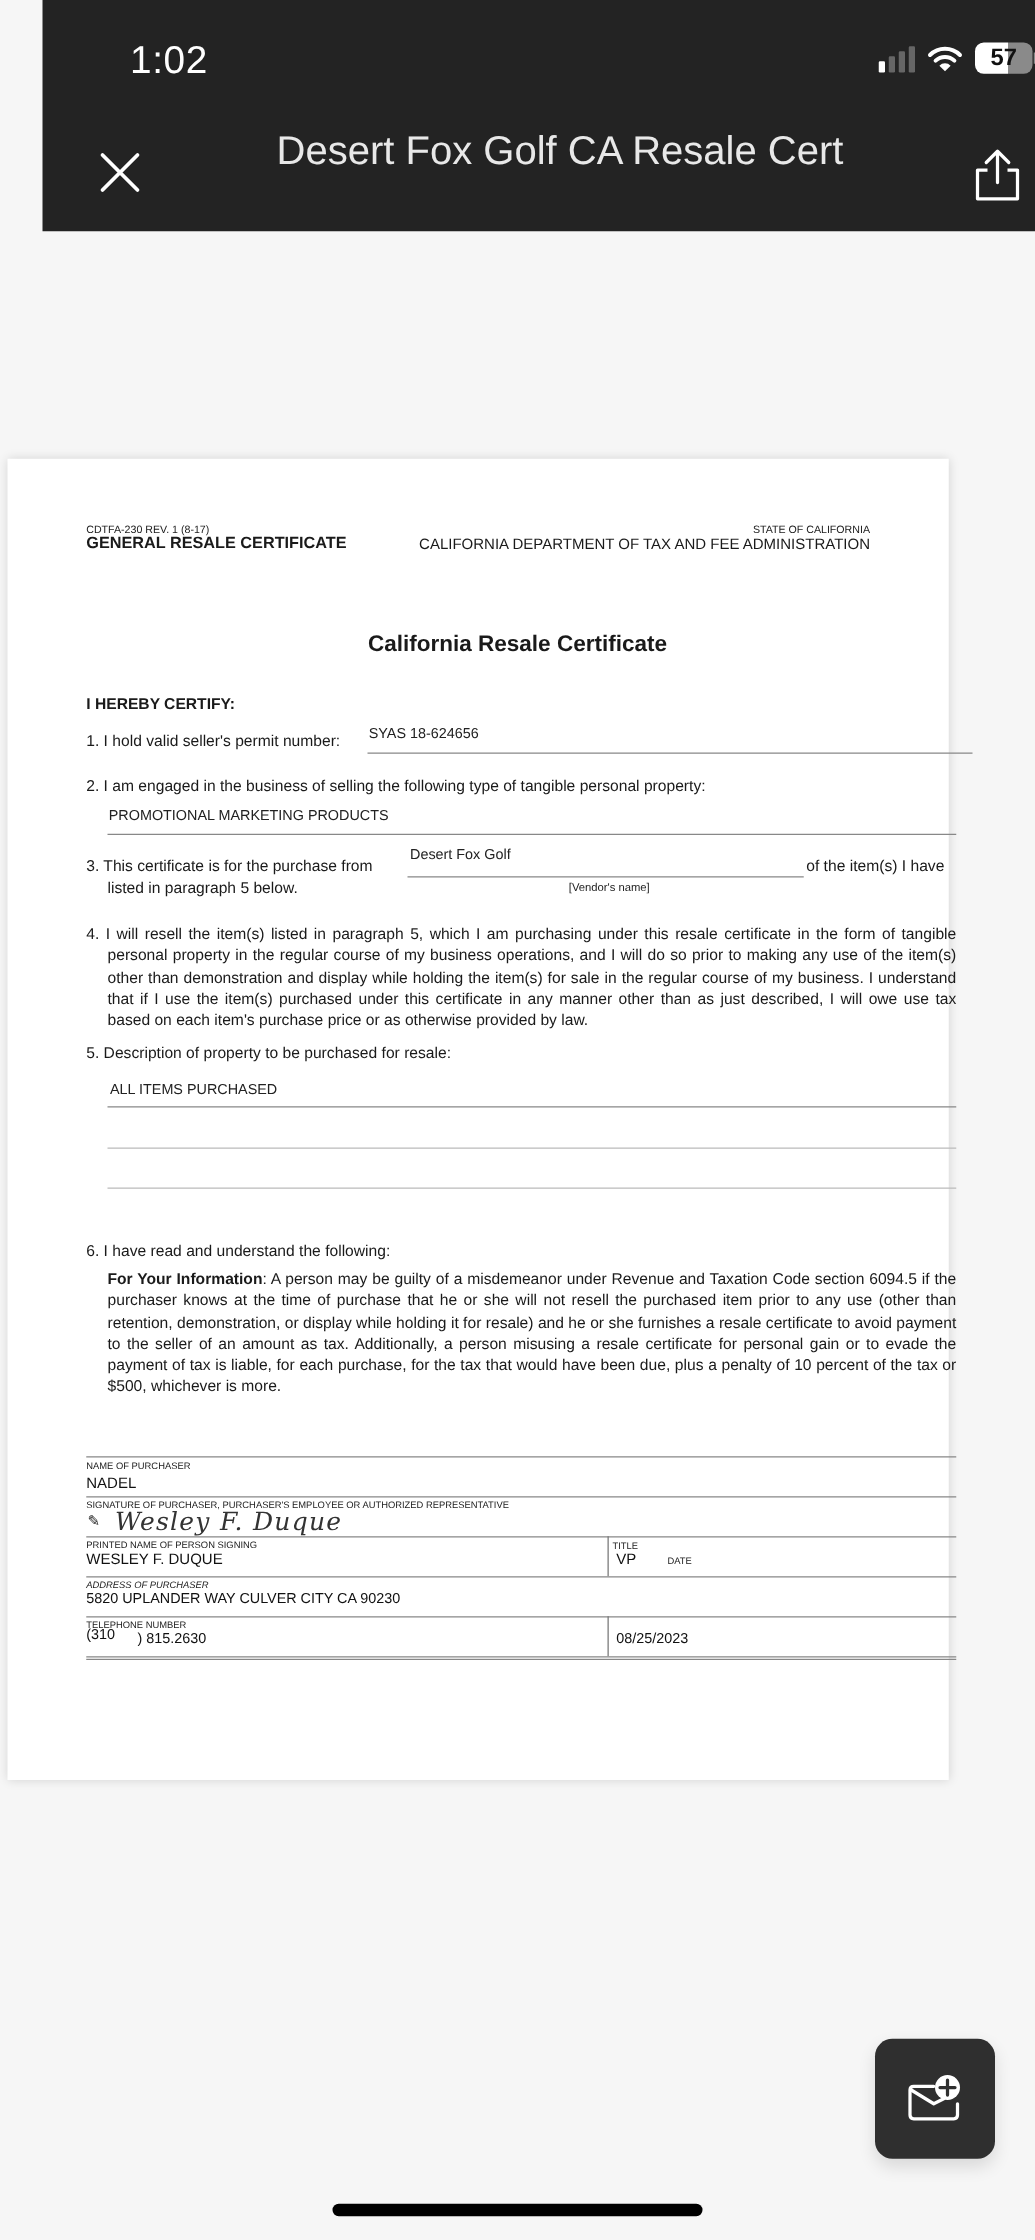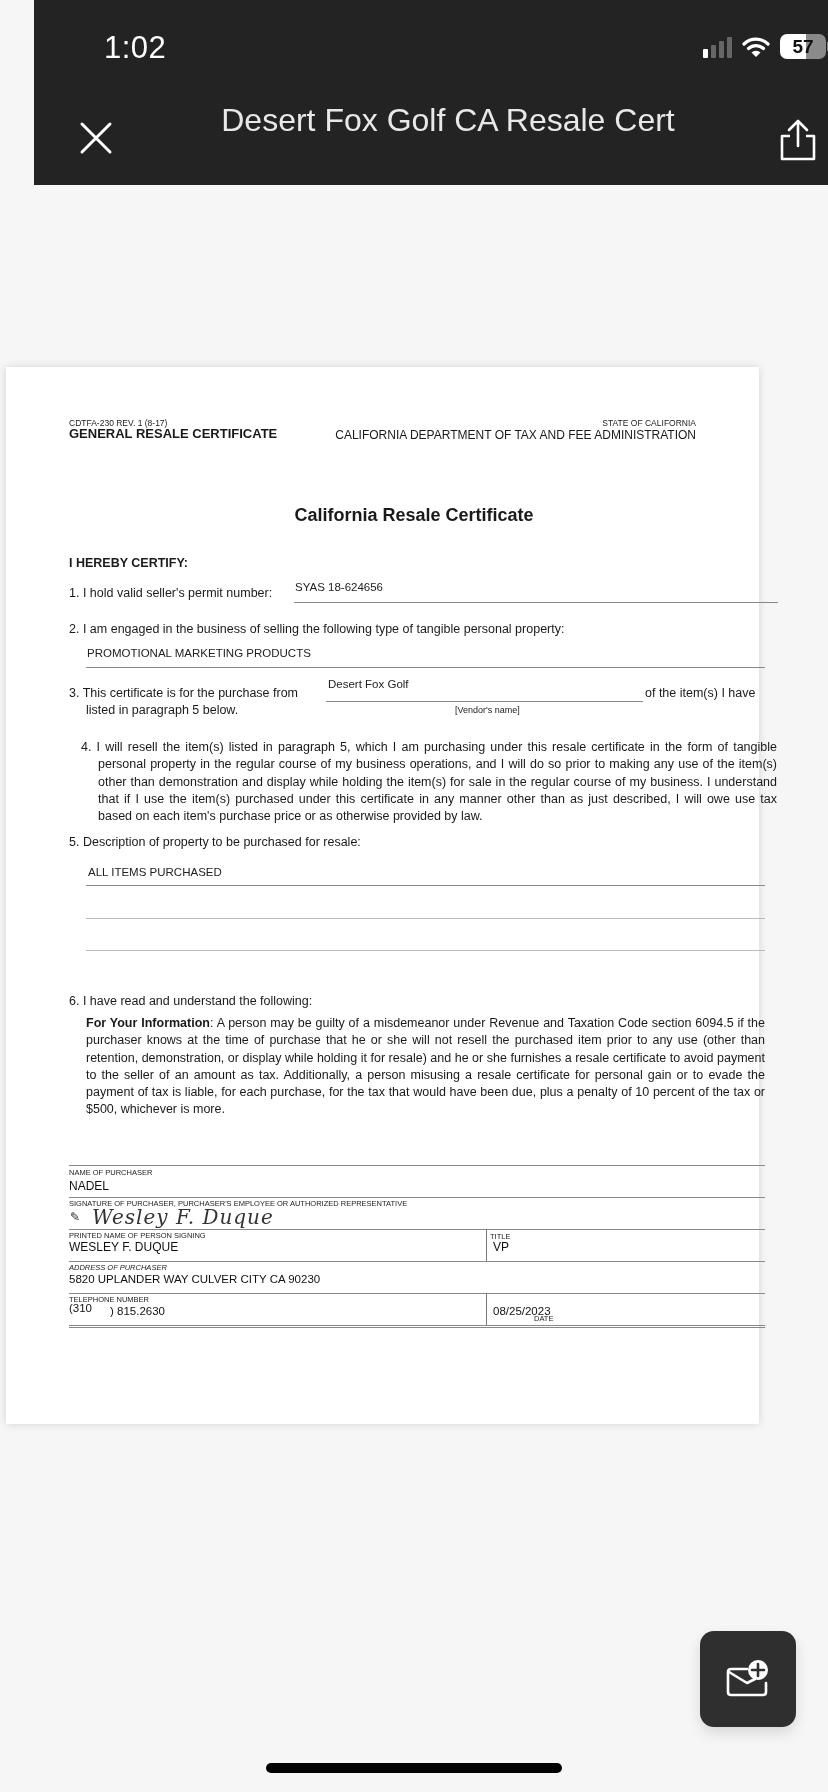--- a/index.html
+++ b/index.html
@@ -28,21 +28,21 @@
   .p { position: absolute; font-size: 12.5px; color: #1a1a1a; line-height: 17.3px; }
   .form-id { left: 63px; top: 48px; font-size: 8.5px; }
   .form-name { left: 63px; top: 58px; font-size: 13px; font-weight: 700; }
   .state { right: 63px; top: 48px; font-size: 8.5px; text-align: right; }
   .dept { right: 63px; top: 60px; font-size: 12px; text-align: right; }
   .main-title { left: 0; width: 816px; top: 140px; text-align: center; font-size: 18px; font-weight: 700; }
   .certify { left: 63px; top: 188px; font-size: 12.5px; font-weight: 700; }
   .line { position: absolute; border-top: 1px solid #888; }
   .fill { position: absolute; font-size: 11.5px; color: #222; }
   .para { left: 63px; width: 696px; text-align: justify; }
-  .indent { padding-left: 17px; text-indent: -17px; margin-left: 12px; }
+  .indent { padding-left: 17px; text-indent: -17px; }
   .sm-label { position: absolute; font-size: 7.5px; color: #222; }
   .box-val { position: absolute; font-size: 12.5px; color: #111; }
   .vline { position: absolute; border-left: 1px solid #777; }
   .sig { position: absolute; font-family: "DejaVu Serif", serif; font-style: italic; font-size: 20px; color: #333; letter-spacing: 1px; }
 
   
   .fab { position: absolute; left: 700px; top: 1631px; width: 96px; height: 96px; border-radius: 14px; background: #2f2f2f; box-shadow: 0 6px 14px rgba(0,0,0,0.12); cursor: pointer; display: flex; align-items: center; justify-content: center; }
   .home-indicator { position: absolute; left: 266px; top: 1763px; width: 296px; height: 10px; border-radius: 5px; background: #000; }
 </style>
 </head>
@@ -139,21 +139,21 @@
 
   <div class="line" style="left:63px; top:894px; width:696px;"></div>
   <div class="sm-label" style="left:63px; top:896px;font-style:italic;">ADDRESS OF PURCHASER</div>
   <div class="box-val" style="left:63px; top:906px; font-size:11.5px;">5820 UPLANDER WAY CULVER CITY CA 90230</div>
 
   <div class="line" style="left:63px; top:926px; width:696px;"></div>
   <div class="sm-label" style="left:63px; top:928px;">TELEPHONE NUMBER</div>
   <div class="box-val" style="left:63px; top:935px; font-size:11.5px;">(310</div>
   <div class="box-val" style="left:104px; top:938px; font-size:11.5px;">)  815.2630</div>
   <div class="vline" style="left:480px; top:926px; height:32px;"></div>
-  <div class="sm-label" style="left:484px; top:947px;padding-left:44px;">DATE</div>
+  <div class="sm-label" style="left:484px; top:877px;padding-left:44px;">DATE</div>
   <div class="box-val" style="left:487px; top:938px; font-size:11.5px;">08/25/2023</div>
   <div class="line" style="left:63px; top:958px; width:696px;"></div>
   <div class="line" style="left:63px; top:960px; width:696px;"></div>
 </div>
 
 <div class="fab">
   <svg width="46" height="40" viewBox="0 0 46 40">
     <path d="M22 10 L6 10 Q3 10 3 13 L3 33 Q3 36 6 36 L38 36 Q41 36 41 33 L41 24" stroke="#fff" stroke-width="2.6" fill="none" stroke-linecap="round"></path>
     <path d="M4 13 L22 24 L30 20" stroke="#fff" stroke-width="2.6" fill="none" stroke-linecap="round" stroke-linejoin="round"></path>
     <circle cx="33" cy="11" r="10" fill="#fff"></circle>

